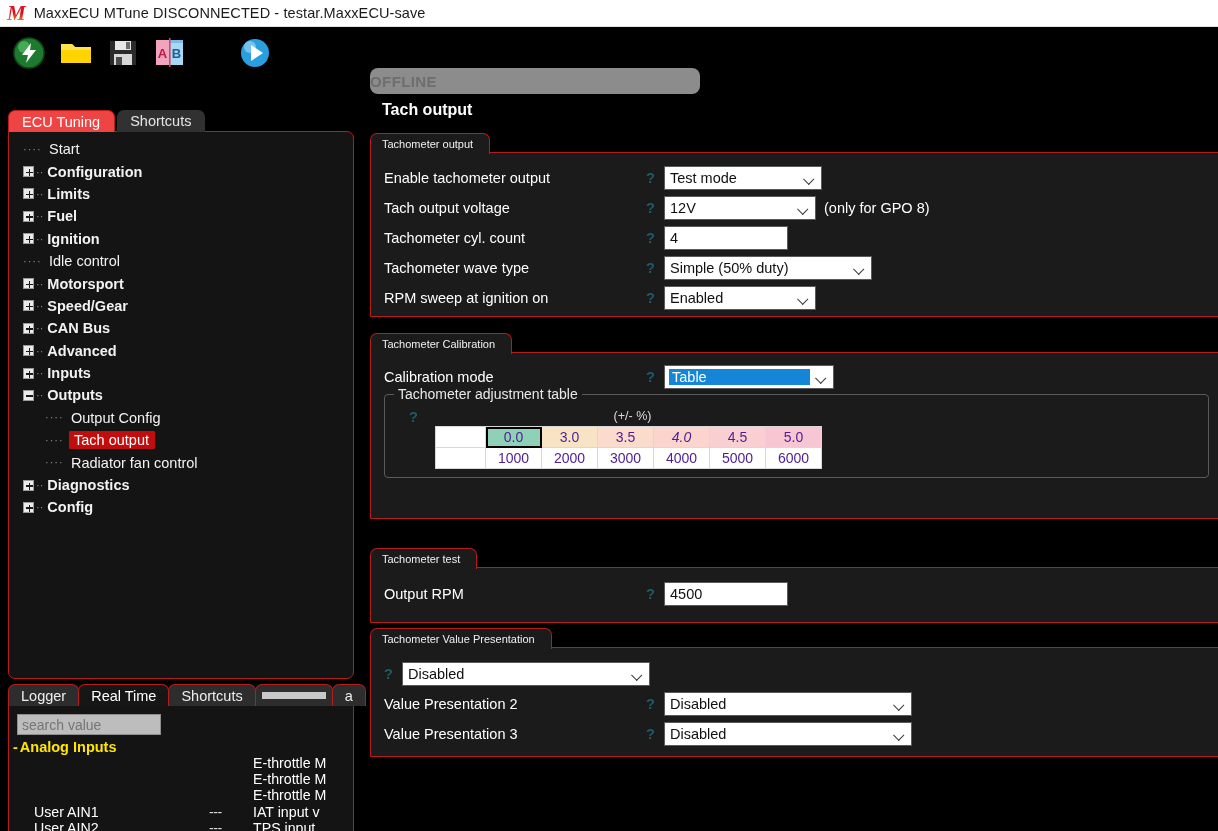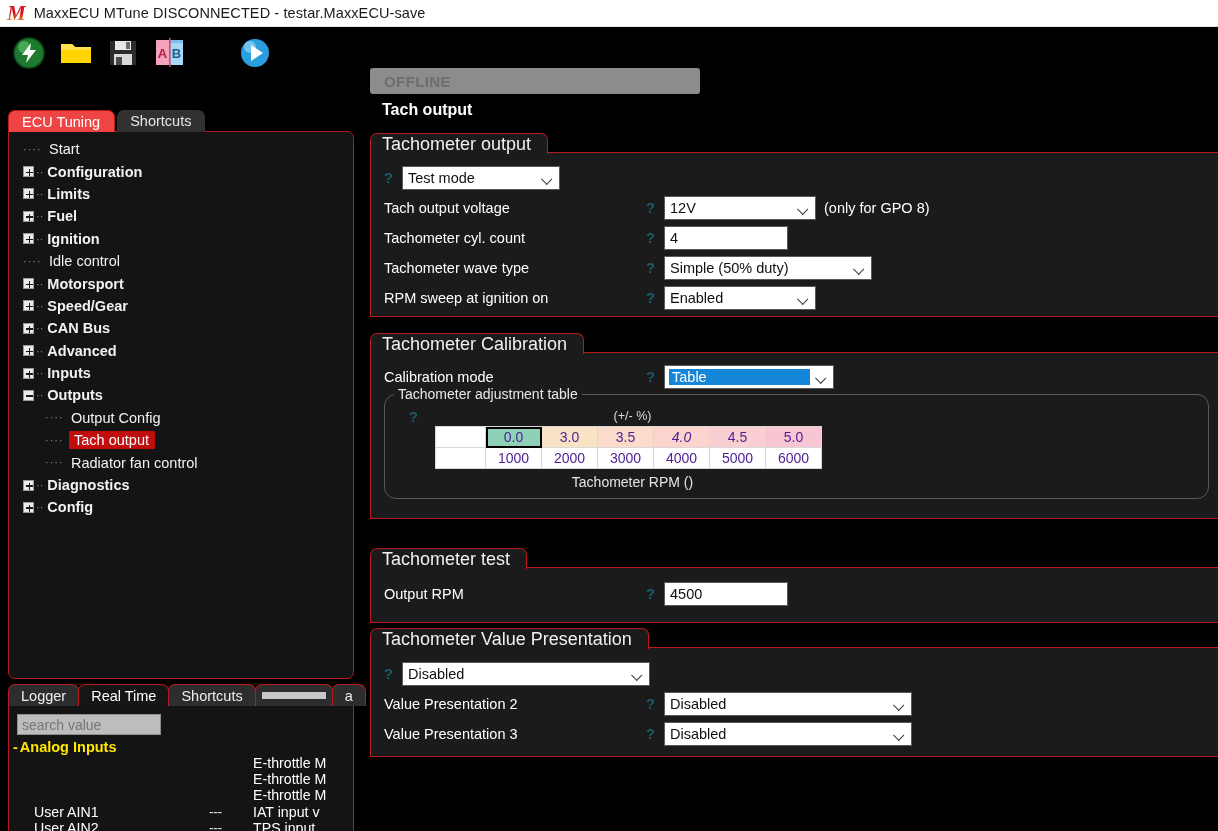--- a/index.html
+++ b/index.html
@@ -180,23 +180,22 @@
   .lg-val  { width: 44px; color: #d6d6d6; text-align:left; letter-spacing:-.5px;}
   .lg-desc { color: #ffffff; }
 
   
   .right { position: absolute; left: 368px; top: 0; width: 850px; height: 804px; }
 
   .offline-bar {
     position: absolute; left: 2px; top: 41px;
     width: 330px; height: 26px;
     background: #8c8c8c;
-    border-radius: 3px;
-    display: flex; align-items: center;
-    padding-left: 14px;
+    border-radius: 8px;
+    display: flex; align-items: center;
   }
   .offline-bar span {
     color: #6e6e6e; font-weight: bold; font-size: 15px; letter-spacing: .4px;
   }
   .page-title {
     position: absolute; left: 14px; top: 74px;
     color: #ffffff; font-weight: bold; font-size: 16px;
   }
 
   
@@ -207,21 +206,21 @@
     border: 1px solid #b81b1b;
     border-radius: 0 7px 7px 0;
   }
   .gbox-tab {
     position: absolute; left: -1px; top: -20px;
     height: 21px; padding: 0 16px 0 11px;
     background: #1b1b1b;
     border: 1px solid #b81b1b;
     border-bottom: none;
     border-radius: 7px 7px 0 0;
-    color: #f0f0f0; font-size: 18px;
+    color: #f0f0f0; font-size: 11px;
     display: flex; align-items: center;
     white-space: nowrap;
   }
 
   .frow {
     display: flex; align-items: center;
     height: 30px;
     padding-left: 13px;
   }
   .flabel {
@@ -253,21 +252,21 @@
     flex: 1; margin-right: 22px;
     border: 1px solid #ffffff;
   }
   .hint { color: #ffffff; font-size: 14.5px; margin-left: 8px; white-space: nowrap; }
 
   
   .fieldset {
     margin: 2px 0 8px 13px;
     width: 825px;
     border: 1px solid #5a5a5a;
-    border-radius: 12px;
+    border-radius: 4px;
     position: relative;
     padding: 12px 0 8px 0;
   }
   .fs-legend {
     position: absolute; top: -9px; left: 9px;
     background: #1b1b1b; color: #e8e8e8;
     font-size: 14px; padding: 0 4px;
     white-space: nowrap;
   }
   .tbl-qmark {
@@ -505,20 +504,21 @@
       <span>OFFLINE</span>
     </div>
     <div class="page-title">Tach output</div>
 
     <div class="gbox" style="top:125px; height:165px;">
       <div class="gbox-tab">
         <span>Tachometer output</span>
       </div>
       <div style="padding-top:10px;" id="tach-output-rows">
           <div class="frow">
+            <span class="flabel">Enable tachometer output</span>
             <span class="qmark">?</span>
             <span class="fsel" style="width: 158px;">Test mode</span>
           </div>
           <div class="frow">
             <span class="flabel">Tach output voltage</span>
             <span class="qmark">?</span>
             <span class="fsel" style="width: 152px;">12V</span>
             <span class="hint">(only for GPO 8)</span>
           </div>
           <div class="frow">
@@ -571,21 +571,20 @@
                 <td class="corner"></td>
               <td>1000</td>
                   <td>2000</td>
                   <td>3000</td>
                   <td>4000</td>
                   <td>5000</td>
                   <td>6000</td>
                 </tr>
             </tbody>
           </table>
-          <div class="tbl-xaxis">Tachometer RPM ()</div>
         </div>
       </div>
     </div>
 
     <div class="gbox" style="top:540px; height:56px;">
       <div class="gbox-tab">
         <span>Tachometer test</span>
       </div>
       <div style="padding-top:11px;" id="tach-test-rows">
           <div class="frow">

